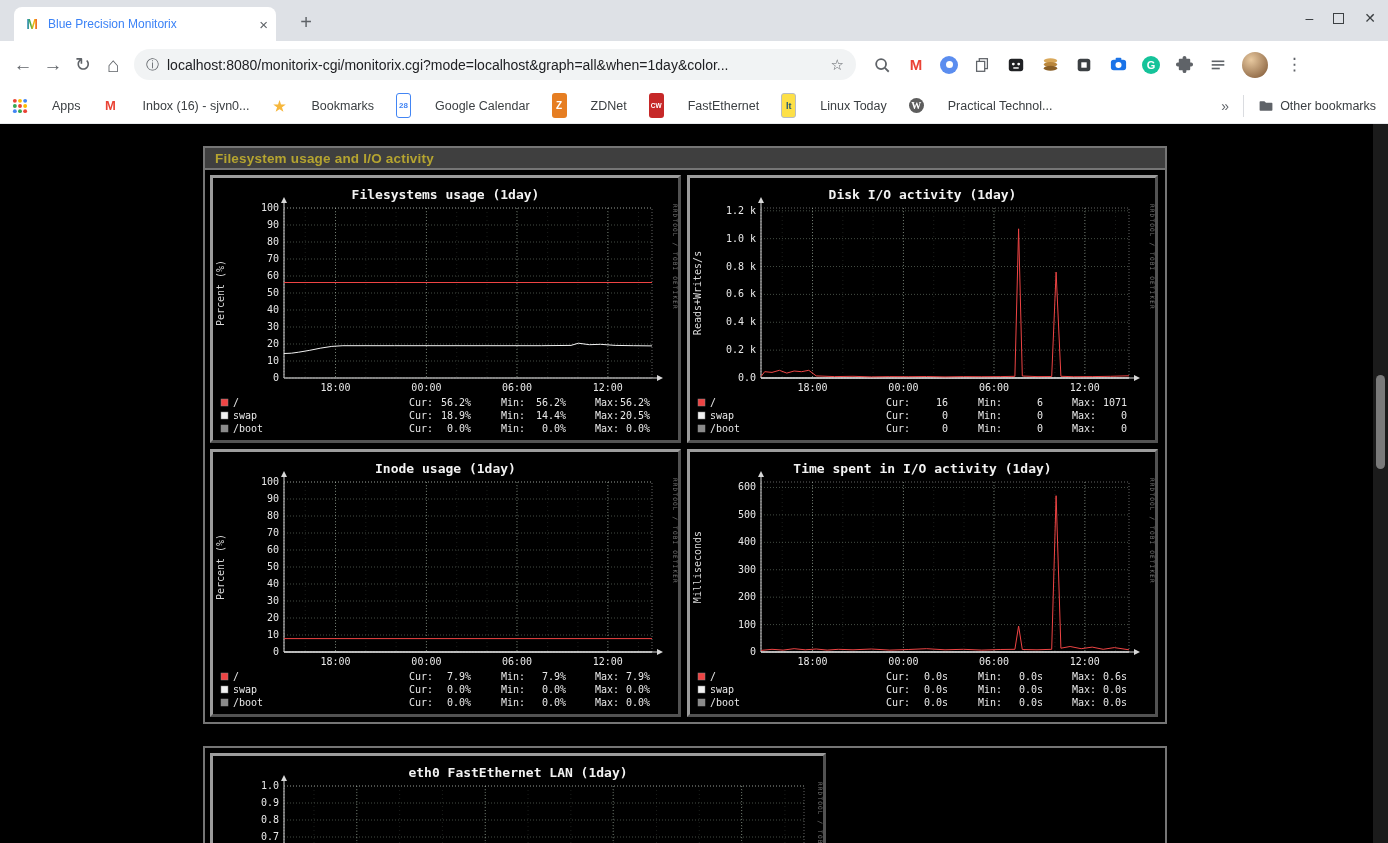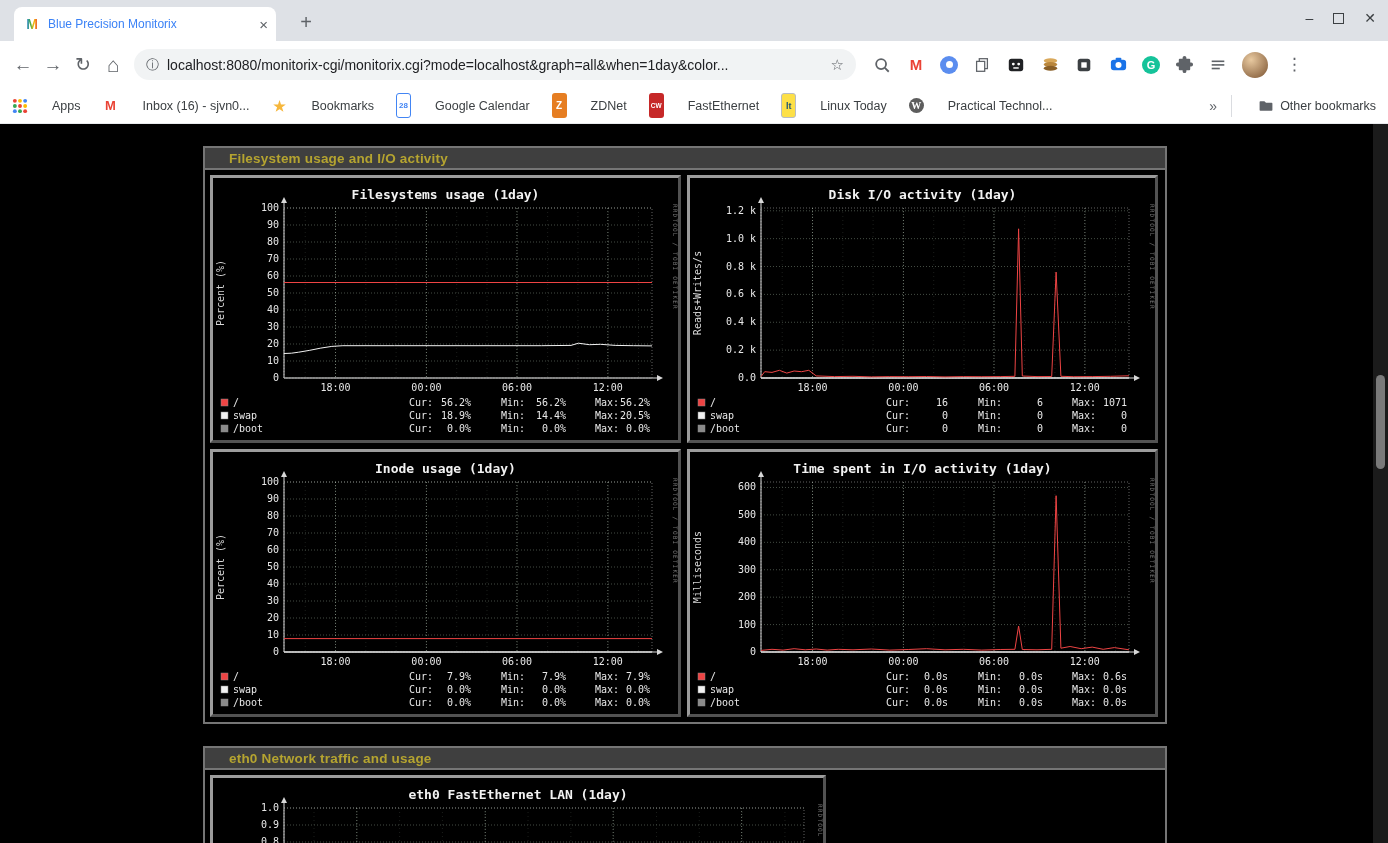--- a/index.html
+++ b/index.html
@@ -25,28 +25,28 @@
   .cir{width:18px;height:18px;border-radius:50%;display:flex;align-items:center;justify-content:center;color:#fff;font-size:11px;font-weight:bold}
   .avatar{width:26px;height:26px;border-radius:50%;background:radial-gradient(circle at 35% 30%,#e8c9a0,#7a5230)}
   .menu-dots{color:#5f6368;font-size:17px;padding:0 4px}
 
   .bmbar{height:36px;background:#fff;display:flex;align-items:center;padding:0 12px;border-bottom:1px solid #e8eaed}
   .bm{display:flex;align-items:center;gap:24px;font-size:12.5px;color:#3c4043;margin-right:22px;white-space:nowrap}
   .bm-fav{width:16px;height:16px;display:flex;align-items:center;justify-content:center;font-weight:bold}
   .sq-fav{width:15px;height:25px;border-radius:3px;display:flex;align-items:center;justify-content:center;color:#fff;font-weight:bold}
   .bm-spacer{flex:1}
   .chev{color:#5f6368;font-size:14px;margin-right:14px}
-  .other-bm{display:flex;align-items:center;gap:6px;font-size:12.5px;color:#3c4043;border-left:1px solid #dadce0;padding-left:26px;height:22px}
+  .other-bm{display:flex;align-items:center;gap:6px;font-size:12.5px;color:#3c4043;border-left:1px solid #dadce0;padding-left:14px;height:22px}
 
   
   .viewport{position:relative;height:719px;background:#000;overflow:hidden}
   .page{position:absolute;left:203px;top:22px;width:964px}
   .section{border:2px solid #757575;background:#000}
   .section + .section{margin-top:22px}
-  .sec-header{height:22px;background:#3f3f3f;border-bottom:2px solid #757575;display:flex;align-items:center;padding:0 24px;font-size:13.5px;font-weight:bold;color:#b5a430;letter-spacing:.2px}
+  .sec-header{height:22px;background:#3f3f3f;border-bottom:2px solid #757575;display:flex;align-items:center;padding:0 10px;font-size:13.5px;font-weight:bold;color:#b5a430;letter-spacing:.2px}
   .sec-body{padding:5px;display:flex;flex-wrap:wrap;gap:6px;align-items:flex-start}
   .panel{background:#000;border:3px solid;border-color:#9c9c9c #525252 #525252 #9c9c9c;line-height:0}
   .panel svg{display:block;background:#000}
 
   .scrollbar{position:absolute;right:0;top:0;width:15px;height:719px;background:#1b1b1b}
   .scroll-thumb{position:absolute;left:3px;top:251px;width:9px;height:94px;background:#7a7a7a;border-radius:5px}
 </style>
 </head>
 <body>
 
@@ -515,23 +515,20 @@
                 <text x="288" y="254" fill="#e8e8e8" font-size="10" font-family="&quot;DejaVu Sans Mono&quot;, monospace" text-anchor="start">Min:</text>
                 <text x="353" y="254" fill="#e8e8e8" font-size="10" font-family="&quot;DejaVu Sans Mono&quot;, monospace" text-anchor="end">0.0s</text>
                 <text x="382" y="254" fill="#e8e8e8" font-size="10" font-family="&quot;DejaVu Sans Mono&quot;, monospace" text-anchor="start">Max:</text>
                 <text x="437" y="254" fill="#e8e8e8" font-size="10" font-family="&quot;DejaVu Sans Mono&quot;, monospace" text-anchor="end">0.0s</text>
               </svg>
             </div>
         </div>
       </section>
 
       <section class="section">
-        <div class="sec-header">
-          <span>eth0 Network traffic and usage</span>
-        </div>
         <div class="sec-body">
           <div class="panel">
               <svg width="610" height="262" viewBox="0 0 610 262">
                 <line x1="100.98666666666668" y1="30" x2="100.98666666666668" y2="200" stroke="rgba(190,215,190,0.14)" stroke-dasharray="1,3"></line>
                 <line x1="143.8" y1="30" x2="143.8" y2="200" stroke="rgba(190,215,190,0.14)" stroke-dasharray="1,3"></line>
                 <line x1="186.61333333333334" y1="30" x2="186.61333333333334" y2="200" stroke="rgba(190,215,190,0.14)" stroke-dasharray="1,3"></line>
                 <line x1="229.42666666666665" y1="30" x2="229.42666666666665" y2="200" stroke="rgba(190,215,190,0.14)" stroke-dasharray="1,3"></line>
                 <line x1="272.24" y1="30" x2="272.24" y2="200" stroke="rgba(190,215,190,0.14)" stroke-dasharray="1,3"></line>
                 <line x1="315.0533333333333" y1="30" x2="315.0533333333333" y2="200" stroke="rgba(190,215,190,0.14)" stroke-dasharray="1,3"></line>
                 <line x1="357.8666666666667" y1="30" x2="357.8666666666667" y2="200" stroke="rgba(190,215,190,0.14)" stroke-dasharray="1,3"></line>

